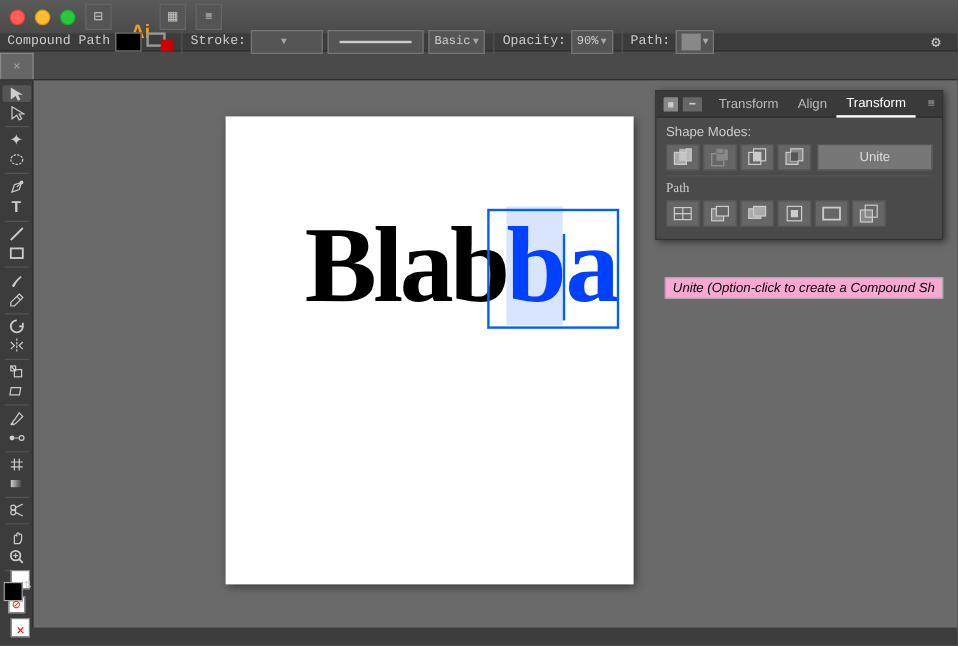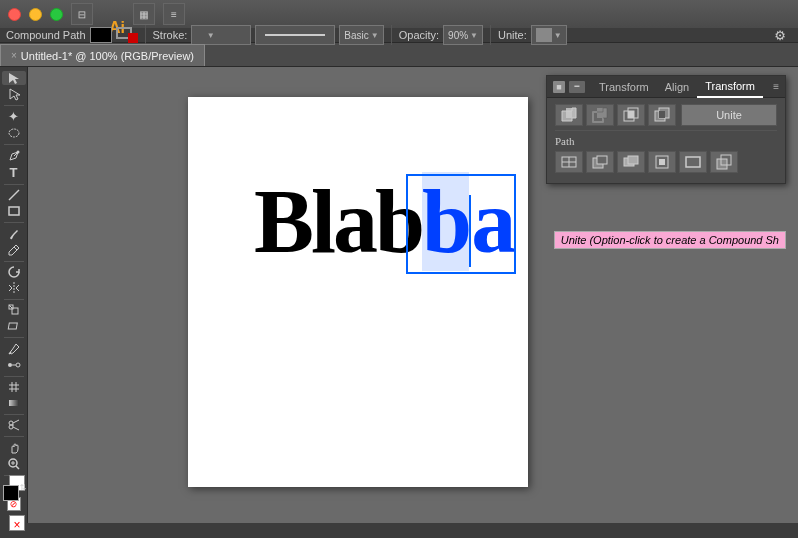--- a/index.html
+++ b/index.html
@@ -26,20 +26,21 @@
 
     
     #options-bar {
       height: 15px;
       background: #3c3c3c;
       display: flex;
       align-items: center;
       padding: 0 6px;
       gap: 4px;
       border-bottom: 1px solid #2a2a2a;
+      font-family: Liberation Mono, monospace;
     }
     .opt-label { color: #ccc; font-size: 11px; white-space: nowrap; }
     .opt-swatch { width: 22px; height: 16px; background: #000; border: 1px solid #888; }
     .opt-dropdown {
       background: #555; border: 1px solid #777; color: #ccc;
       height: 20px; font-size: 10px; padding: 0 4px;
       display: flex; align-items: center; gap: 2px; cursor: pointer;
     }
     .opt-dropdown-wide { min-width: 60px; }
     .opt-dropdown-arrow { color: #aaa; font-size: 8px; }
@@ -216,32 +217,31 @@
     <span>Basic</span>
     <span class="opt-dropdown-arrow">▼</span>
   </div>
   <div class="opt-separator"></div>
   <span class="opt-label">Opacity:</span>
   <div class="opt-dropdown">
     <span>90%</span>
     <span class="opt-dropdown-arrow">▼</span>
   </div>
   <div class="opt-separator"></div>
-  <span class="opt-label">Unite:</span>
+  <span class="opt-label">Path:</span>
   <div class="opt-dropdown">
     <span style="width:16px;height:14px;background:#888;display:inline-block;"></span>
     <span class="opt-dropdown-arrow">▼</span>
   </div>
   <div style="margin-left:auto;" class="tool-btn">⚙</div>
 </div>
 
 <div id="tab-bar">
   <div class="tab">
     <span class="tab-close">×</span>
-    <span>Untitled-1* @ 100% (RGB/Preview)</span>
   </div>
 </div>
 
 <div id="main-layout">
 
   <div id="left-toolbar">
     <div class="tool-btn active" title="Selection Tool">
       <svg width="14" height="14" viewBox="0 0 14 14">
           <path d="M2,2 L2,12 L6,9 L8,13 L10,12 L8,8 L12,8 Z" fill="#ccc"></path>
         </svg>
@@ -414,20 +414,21 @@
           <div class="panel-tab">
             <span>Align</span>
           </div>
           <div class="panel-tab active">
             <span>Transform</span>
           </div>
         </div>
         <div class="panel-menu-btn">≡</div>
       </div>
       <div id="pathfinder-body">
+        <div class="panel-section-label">Shape Modes:</div>
         <div class="panel-row">
 
           <div class="pf-btn" title="Unite">
             <svg width="18" height="18" viewBox="0 0 18 18">
                 <rect x="2" y="5" width="10" height="10" fill="#aaa"></rect>
                 <rect x="6" y="2" width="10" height="10" fill="#ccc" opacity="0.8"></rect>
                 <path d="M2,5 L12,5 L12,2 L16,2 L16,12 L12,12 L12,15 L2,15 Z" fill="none" stroke="#ccc" stroke-width="1"></path>
               </svg>
           </div>
 

